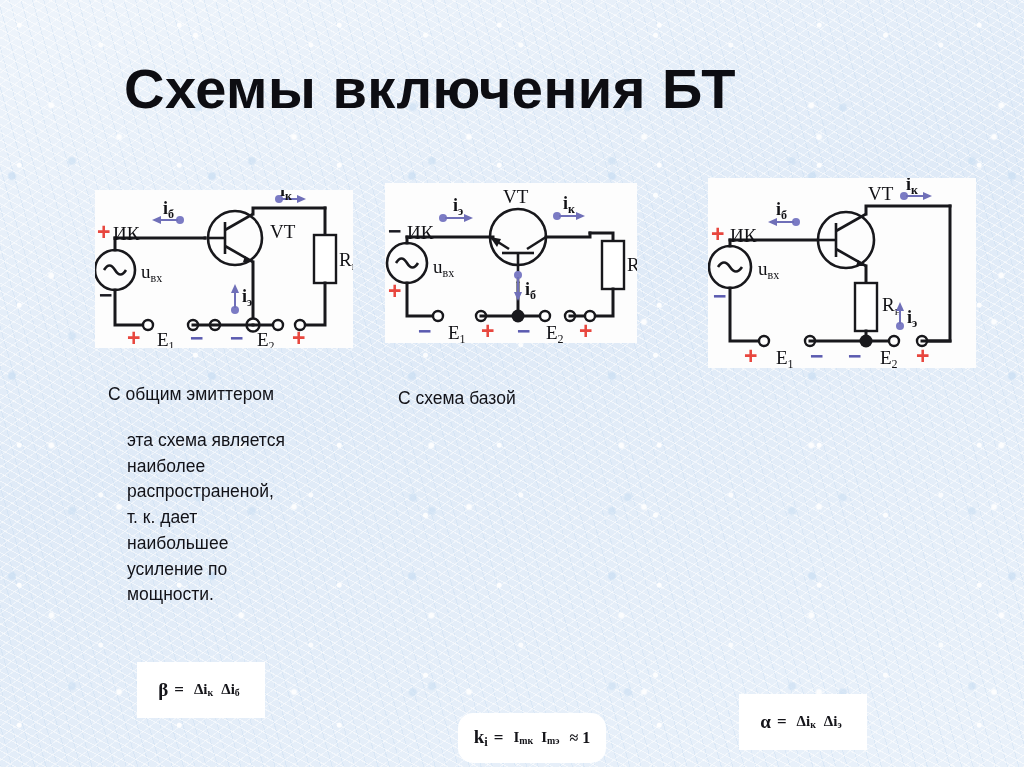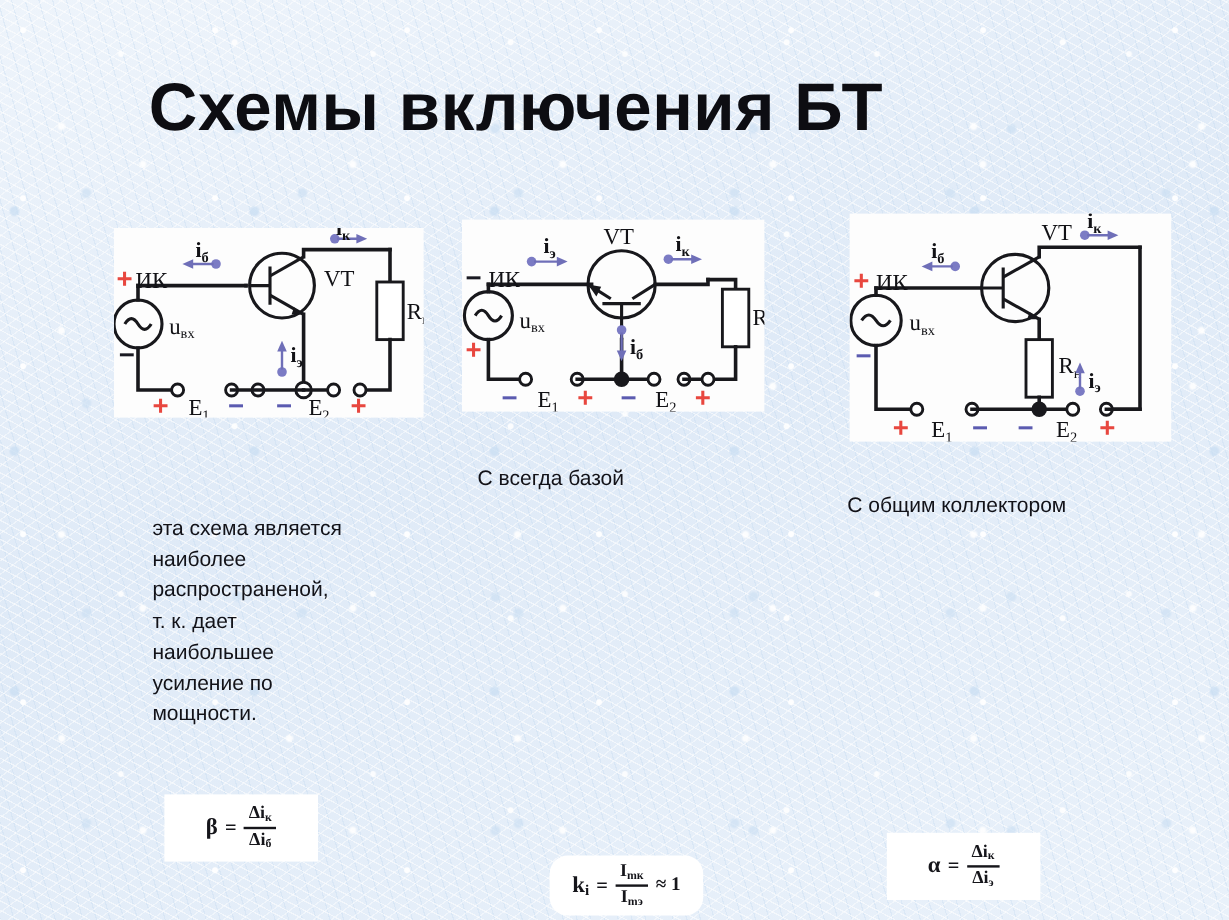--- a/index.html
+++ b/index.html
@@ -122,39 +122,38 @@
 
   
   .formula {
     position: absolute;
     background: #ffffff;
     display: flex;
     align-items: center;
     justify-content: center;
   }
   #formula-1 { left: 137px; top: 662px; width: 128px; height: 56px; }
-  #formula-2 { left: 458px; top: 713px; width: 128px; height: 50px; border-radius: 15px; }
+  #formula-2 { left: 458px; top: 713px; width: 148px; height: 50px; border-radius: 15px; }
   #formula-3 { left: 739px; top: 694px; width: 128px; height: 56px; }
 
   .frac-row {
     display: flex;
     align-items: center;
     gap: 6px;
     font-family: "Liberation Serif", serif;
     color: #15151a;
   }
   .frac-lead {
     font-size: 19px;
     font-weight: bold;
     font-style: normal;
   }
   .frac-eq { font-size: 17px; font-weight: bold; }
   .frac {
     display: inline-flex;
-    flex-direction: column;
     align-items: center;
   }
   .frac-num, .frac-den {
     font-size: 15px;
     font-weight: bold;
     line-height: 1.1;
     padding: 0 4px;
     white-space: nowrap;
   }
   .frac-bar {
@@ -367,31 +366,31 @@
 
       <text class="sign-plus" x="36" y="186">+</text>
       <text class="lbl" x="68" y="186">E<tspan class="lbl-sub" dy="4">1</tspan></text>
       <text class="sign-minus" x="102" y="186">−</text>
       <text class="sign-minus" x="140" y="186">−</text>
       <text class="lbl" x="172" y="186">E<tspan class="lbl-sub" dy="4">2</tspan></text>
       <text class="sign-plus" x="208" y="186">+</text>
     </svg>
   </div>
 
+  <div class="col-heading" id="head-1">С общим эмиттером</div>
   <div class="col-body" id="body-1">эта схема является
 наиболее
 распространеной,
 т. к. дает
 наибольшее
 усиление по
 мощности.</div>
 
-  <div class="col-heading" id="head-2">С всегда базой</div>
-
-  <div class="col-heading" id="head-3">С общим коллектором</div>
+  <div class="col-heading" id="head-2">С схема базой</div>
+
 
   <div class="formula" id="formula-1">
     <span class="frac-row">
       <span class="frac-lead">β</span>
       <span class="frac-eq">=</span>
       <span class="frac">
         <span class="frac-num"><span>Δi</span><sub>к</sub></span>
         <span class="frac-bar"></span>
         <span class="frac-den"><span>Δi</span><sub>б</sub></span>
       </span>

